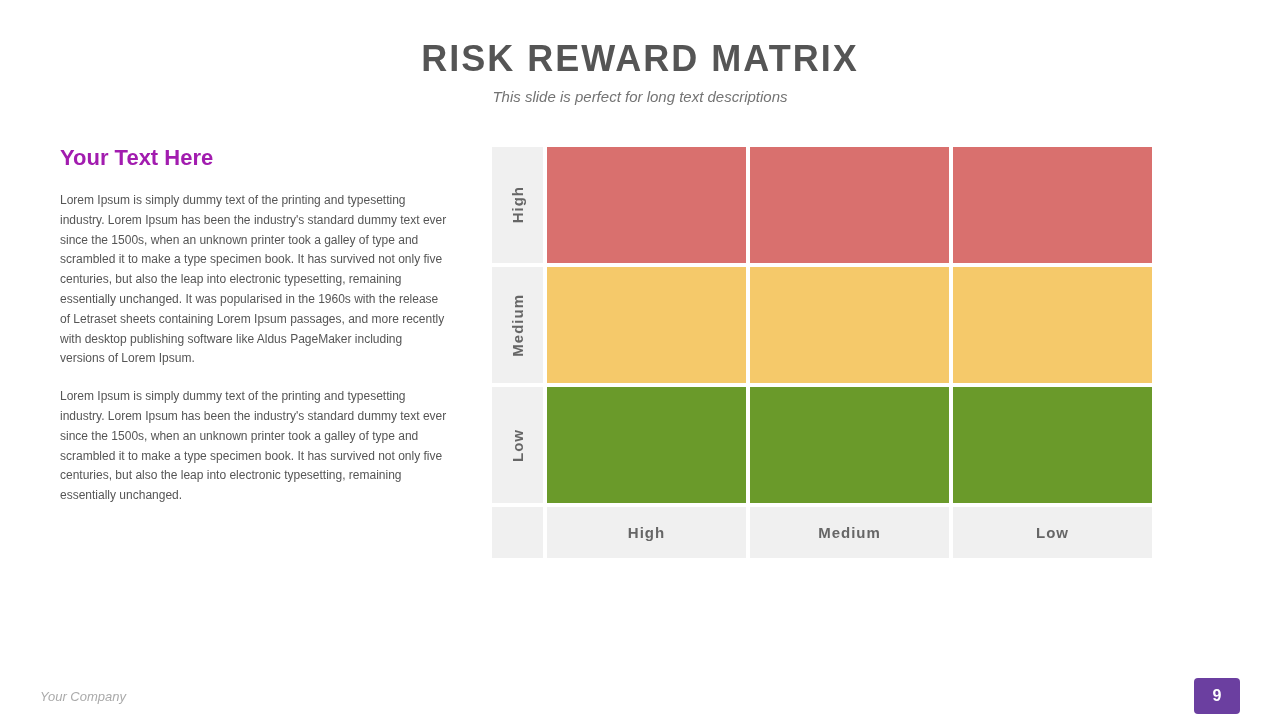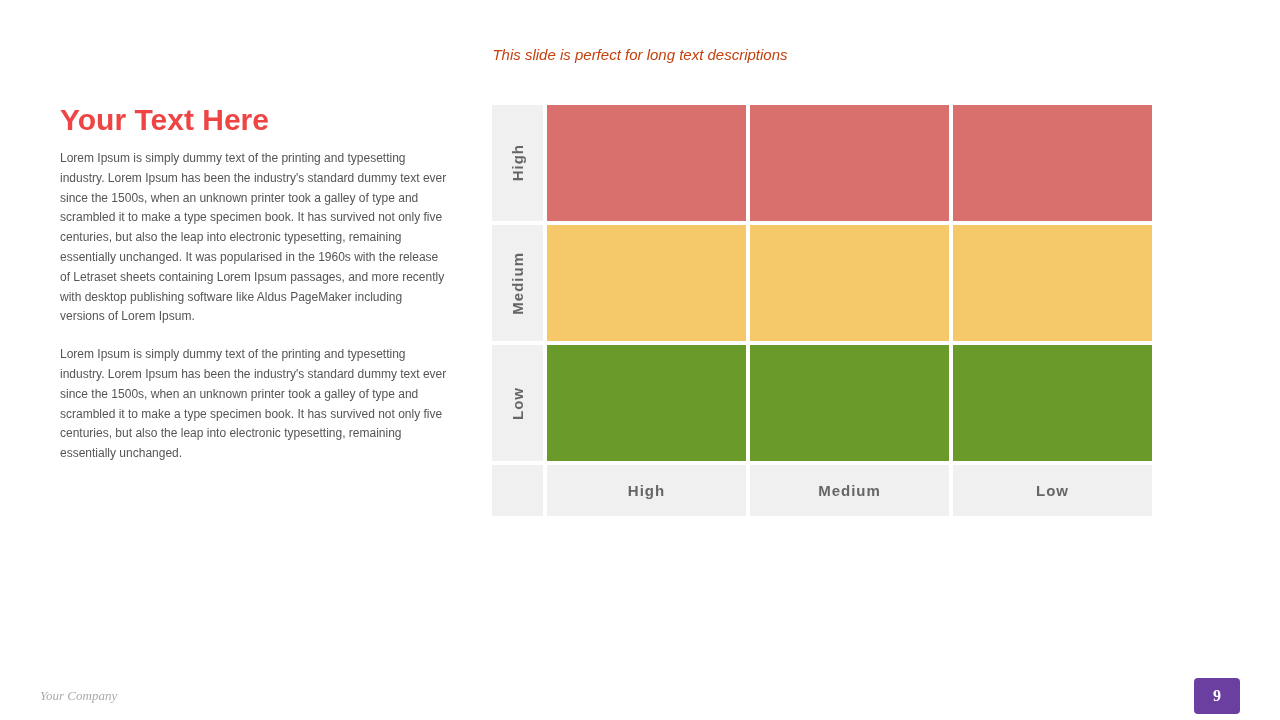--- a/index.html
+++ b/index.html
@@ -19,45 +19,45 @@
     }
     .header-title {
       font-size: 36px;
       font-weight: 700;
       color: #555555;
       letter-spacing: 2px;
       text-transform: uppercase;
     }
     .header-subtitle {
       font-size: 15px;
-      color: #c2410c;
+      color: #737373;
       font-style: italic;
       margin-top: 8px;
       text-align: center;
     }
 
     
     .content {
       display: flex;
       flex-direction: row;
       padding: 30px 60px 20px 60px;
       gap: 40px;
       margin-top: 10px;
     }
 
     
     .text-panel {
       width: 390px;
       flex-shrink: 0;
     }
     .text-heading {
-      font-size: 30px;
+      font-size: 22px;
       font-weight: 700;
-      color: #ef4444;
-      margin-bottom: 12px;
+      color: #a21caf;
+      margin-bottom: 20px;
     }
     .text-body {
       font-size: 12px;
       color: #555555;
       line-height: 1.65;
       margin-bottom: 18px;
     }
 
     
     .matrix-panel {
@@ -129,21 +129,20 @@
     .footer {
       position: absolute;
       bottom: 0;
       left: 0;
       right: 0;
       height: 48px;
       display: flex;
       align-items: center;
       justify-content: space-between;
       padding: 0 40px;
-      font-family: Liberation Serif, serif;
     }
     .footer-company {
       font-size: 13px;
       color: #aaaaaa;
       font-style: italic;
     }
     .footer-page {
       background: #6b3fa0;
       color: #ffffff;
       font-size: 16px;
@@ -153,20 +152,21 @@
       display: flex;
       align-items: center;
       justify-content: center;
       border-radius: 4px;
     }
   </style>
 </head>
 <body>
 
 <div class="header">
+  <div class="header-title">RISK REWARD MATRIX</div>
   <div class="header-subtitle">This slide is perfect for long text descriptions</div>
 </div>
 
 <div class="content">
 
   <div class="text-panel">
     <div class="text-heading">Your Text Here</div>
     <div class="text-body">Lorem Ipsum is simply dummy text of the printing and typesetting industry. Lorem Ipsum has been the industry's standard dummy text ever since the 1500s, when an unknown printer took a galley of type and scrambled it to make a type specimen book. It has survived not only five centuries, but also the leap into electronic typesetting, remaining essentially unchanged. It was popularised in the 1960s with the release of Letraset sheets containing Lorem Ipsum passages, and more recently with desktop publishing software like Aldus PageMaker including versions of Lorem Ipsum.</div>
     <div class="text-body">Lorem Ipsum is simply dummy text of the printing and typesetting industry. Lorem Ipsum has been the industry's standard dummy text ever since the 1500s, when an unknown printer took a galley of type and scrambled it to make a type specimen book. It has survived not only five centuries, but also the leap into electronic typesetting, remaining essentially unchanged.</div>
   </div>

